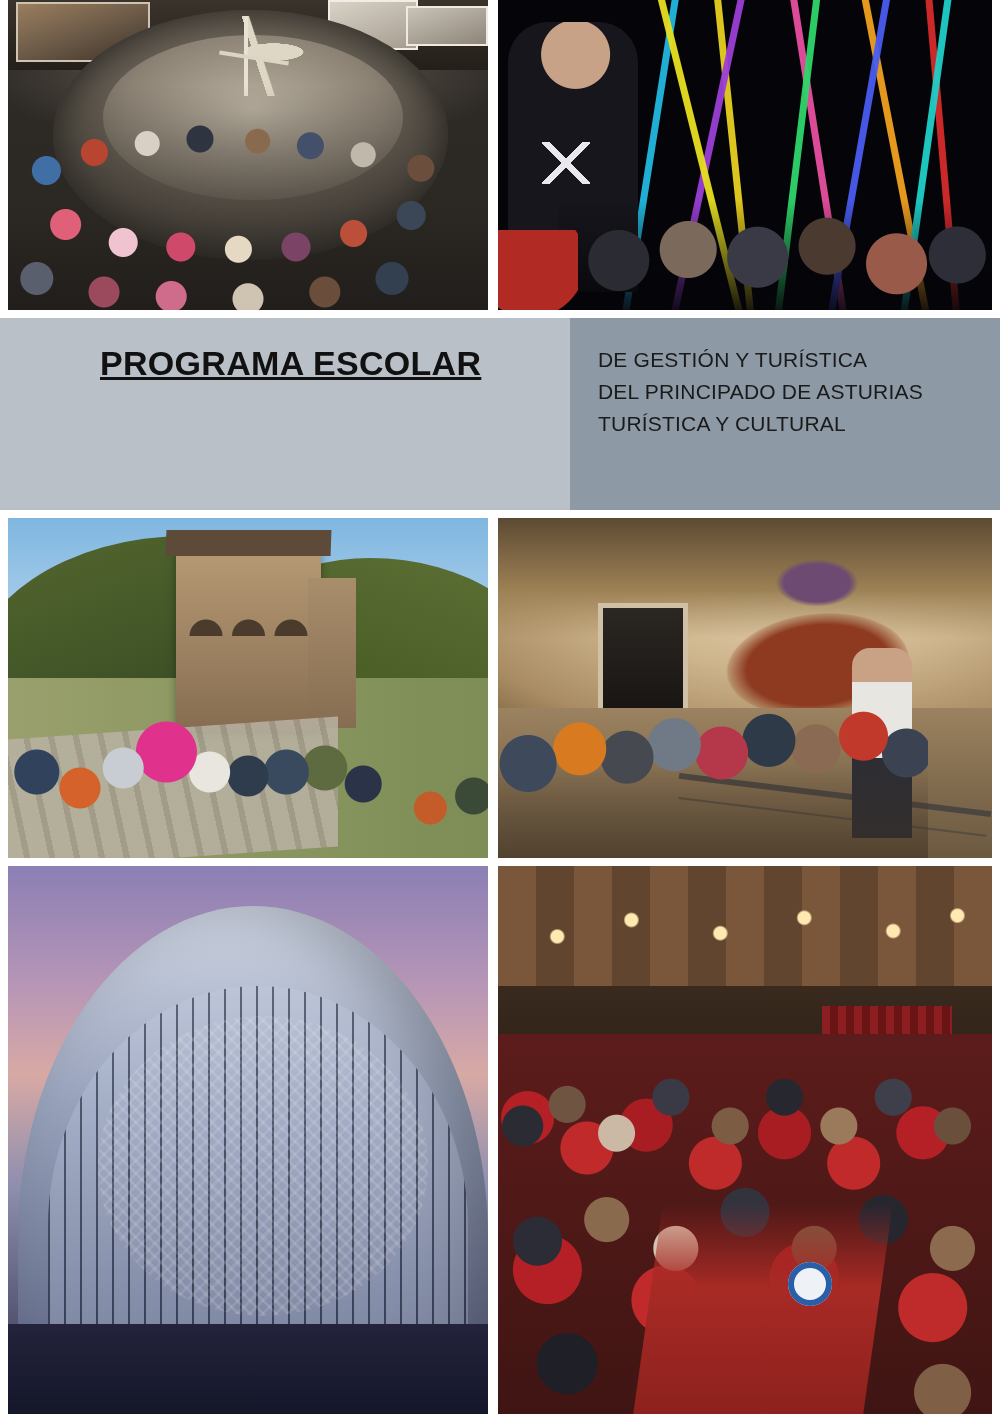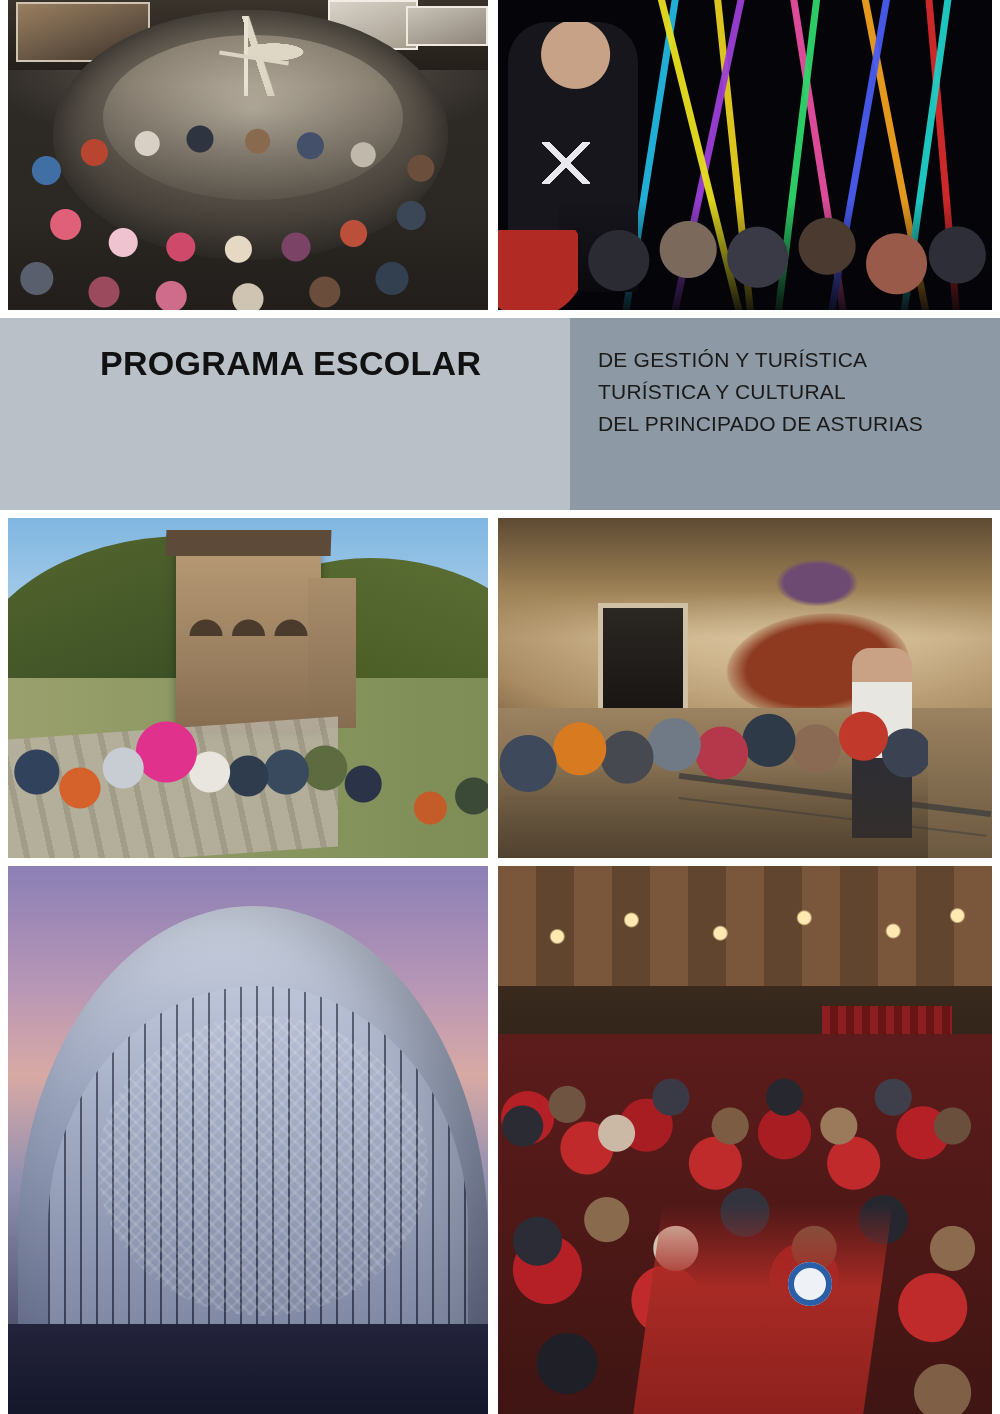--- a/index.html
+++ b/index.html
@@ -171,20 +171,21 @@
     left: 570px; top: 318px; width: 430px; height: 192px;
     background: #8d9aa6;
   }
   .title-main {
     position: absolute;
     left: 100px; top: 344px;
     font-size: 34px;
     font-weight: bold;
     color: #111111;
     letter-spacing: .3px;
+    text-decoration: underline;
   }
   .title-sub {
     position: absolute;
     left: 100px; top: 420px;
     font-size: 30px;
     font-style: italic;
     color: #111111;
   }
   .org-block {
     position: absolute;
@@ -488,22 +489,22 @@
     </div>
   </div>
 
   <div class="banner"></div>
   <div class="banner-right"></div>
 
   <div class="title-main">PROGRAMA ESCOLAR</div>
 
   <div class="org-block">
     <div>DE GESTIÓN Y TURÍSTICA</div>
+    <div>DEL PRINCIPADO DE  ASTURIAS</div>
     <div>TURÍSTICA Y CULTURAL</div>
-    <div>DEL PRINCIPADO DE  ASTURIAS</div>
   </div>
 
   <div class="photo p-church" style="left:8px; top:518px; width:480px; height:340px;">
     <div class="inner">
       <div class="hill"></div>
       <div class="hill2"></div>
       <div class="ground"></div>
       <div class="building">
         <div class="roof"></div>
         <div class="arches"></div>

